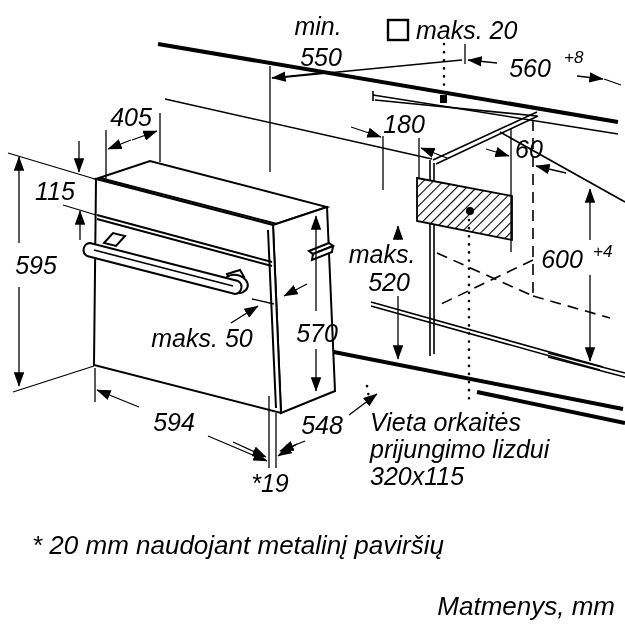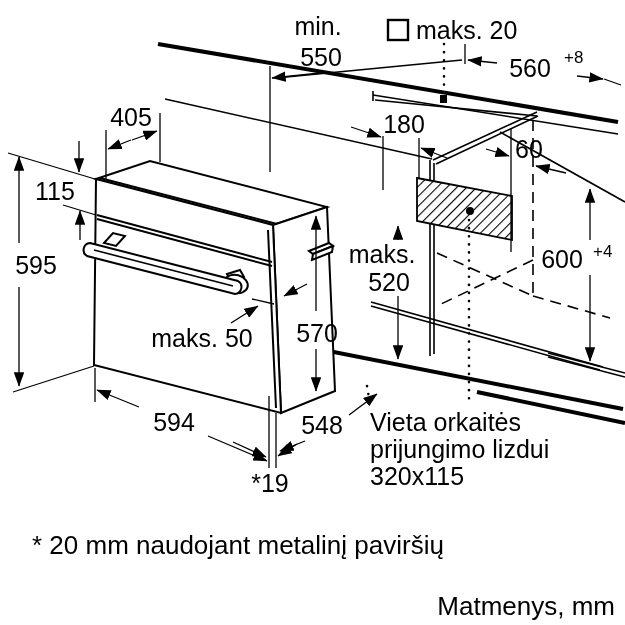--- a/index.html
+++ b/index.html
@@ -1,16 +1,16 @@
 <!DOCTYPE html>
 <html><head>
 <meta charset="utf-8">
 <style>
   html,body{margin:0;padding:0;background:#ffffff;}
-  #stage{width:625px;height:625px;background:#ffffff;position:relative;overflow:hidden;}
+  #stage{width:625px;height:625px;background:#ffffff;position:relative;overflow:hidden;font-style:italic;}
   svg{display:block;}
   svg text{font-family:"Liberation Sans","DejaVu Sans",sans-serif;fill:#000;}
   .dim{font-size:25px;}
   .sup{font-size:17px;}
   .note{font-size:25px;}
   .big{font-size:26px;}
   .ln{stroke:#000;stroke-width:1.6;fill:none;}
   .thick{stroke:#000;stroke-width:4;fill:none;}
   .edge{stroke:#000;stroke-width:2;fill:none;}
   .face{stroke:#000;stroke-width:2;fill:#ffffff;}

